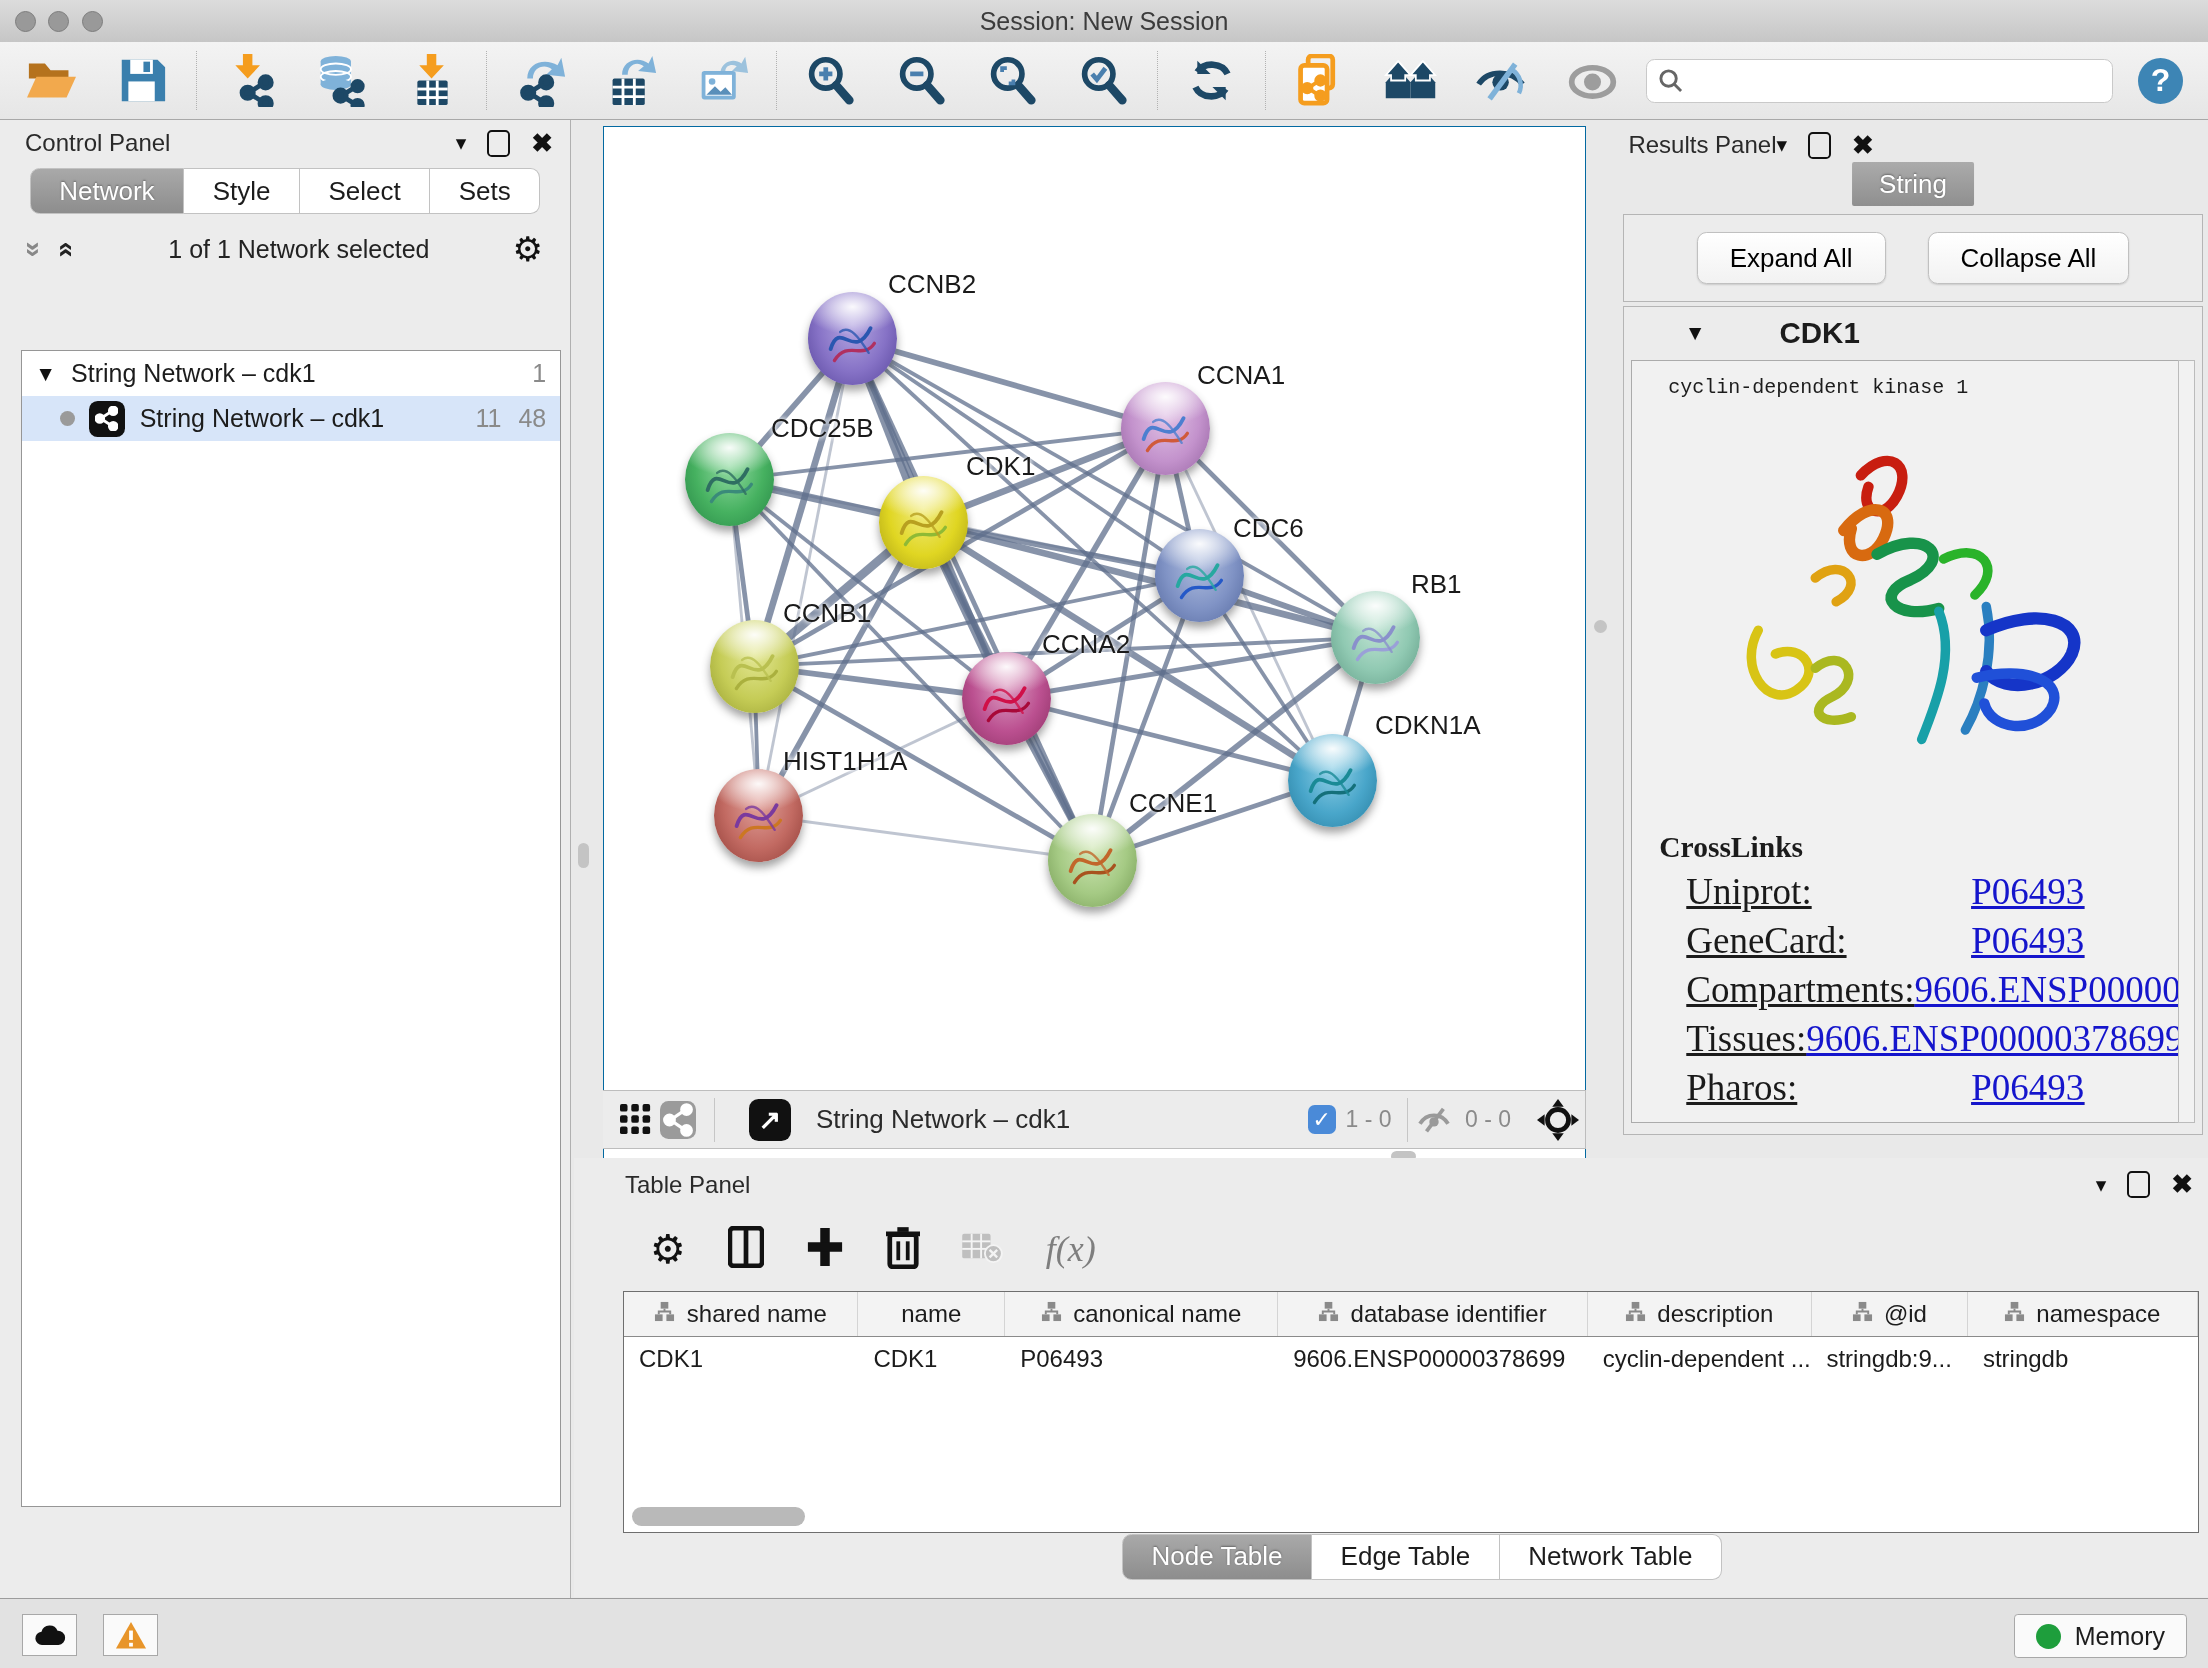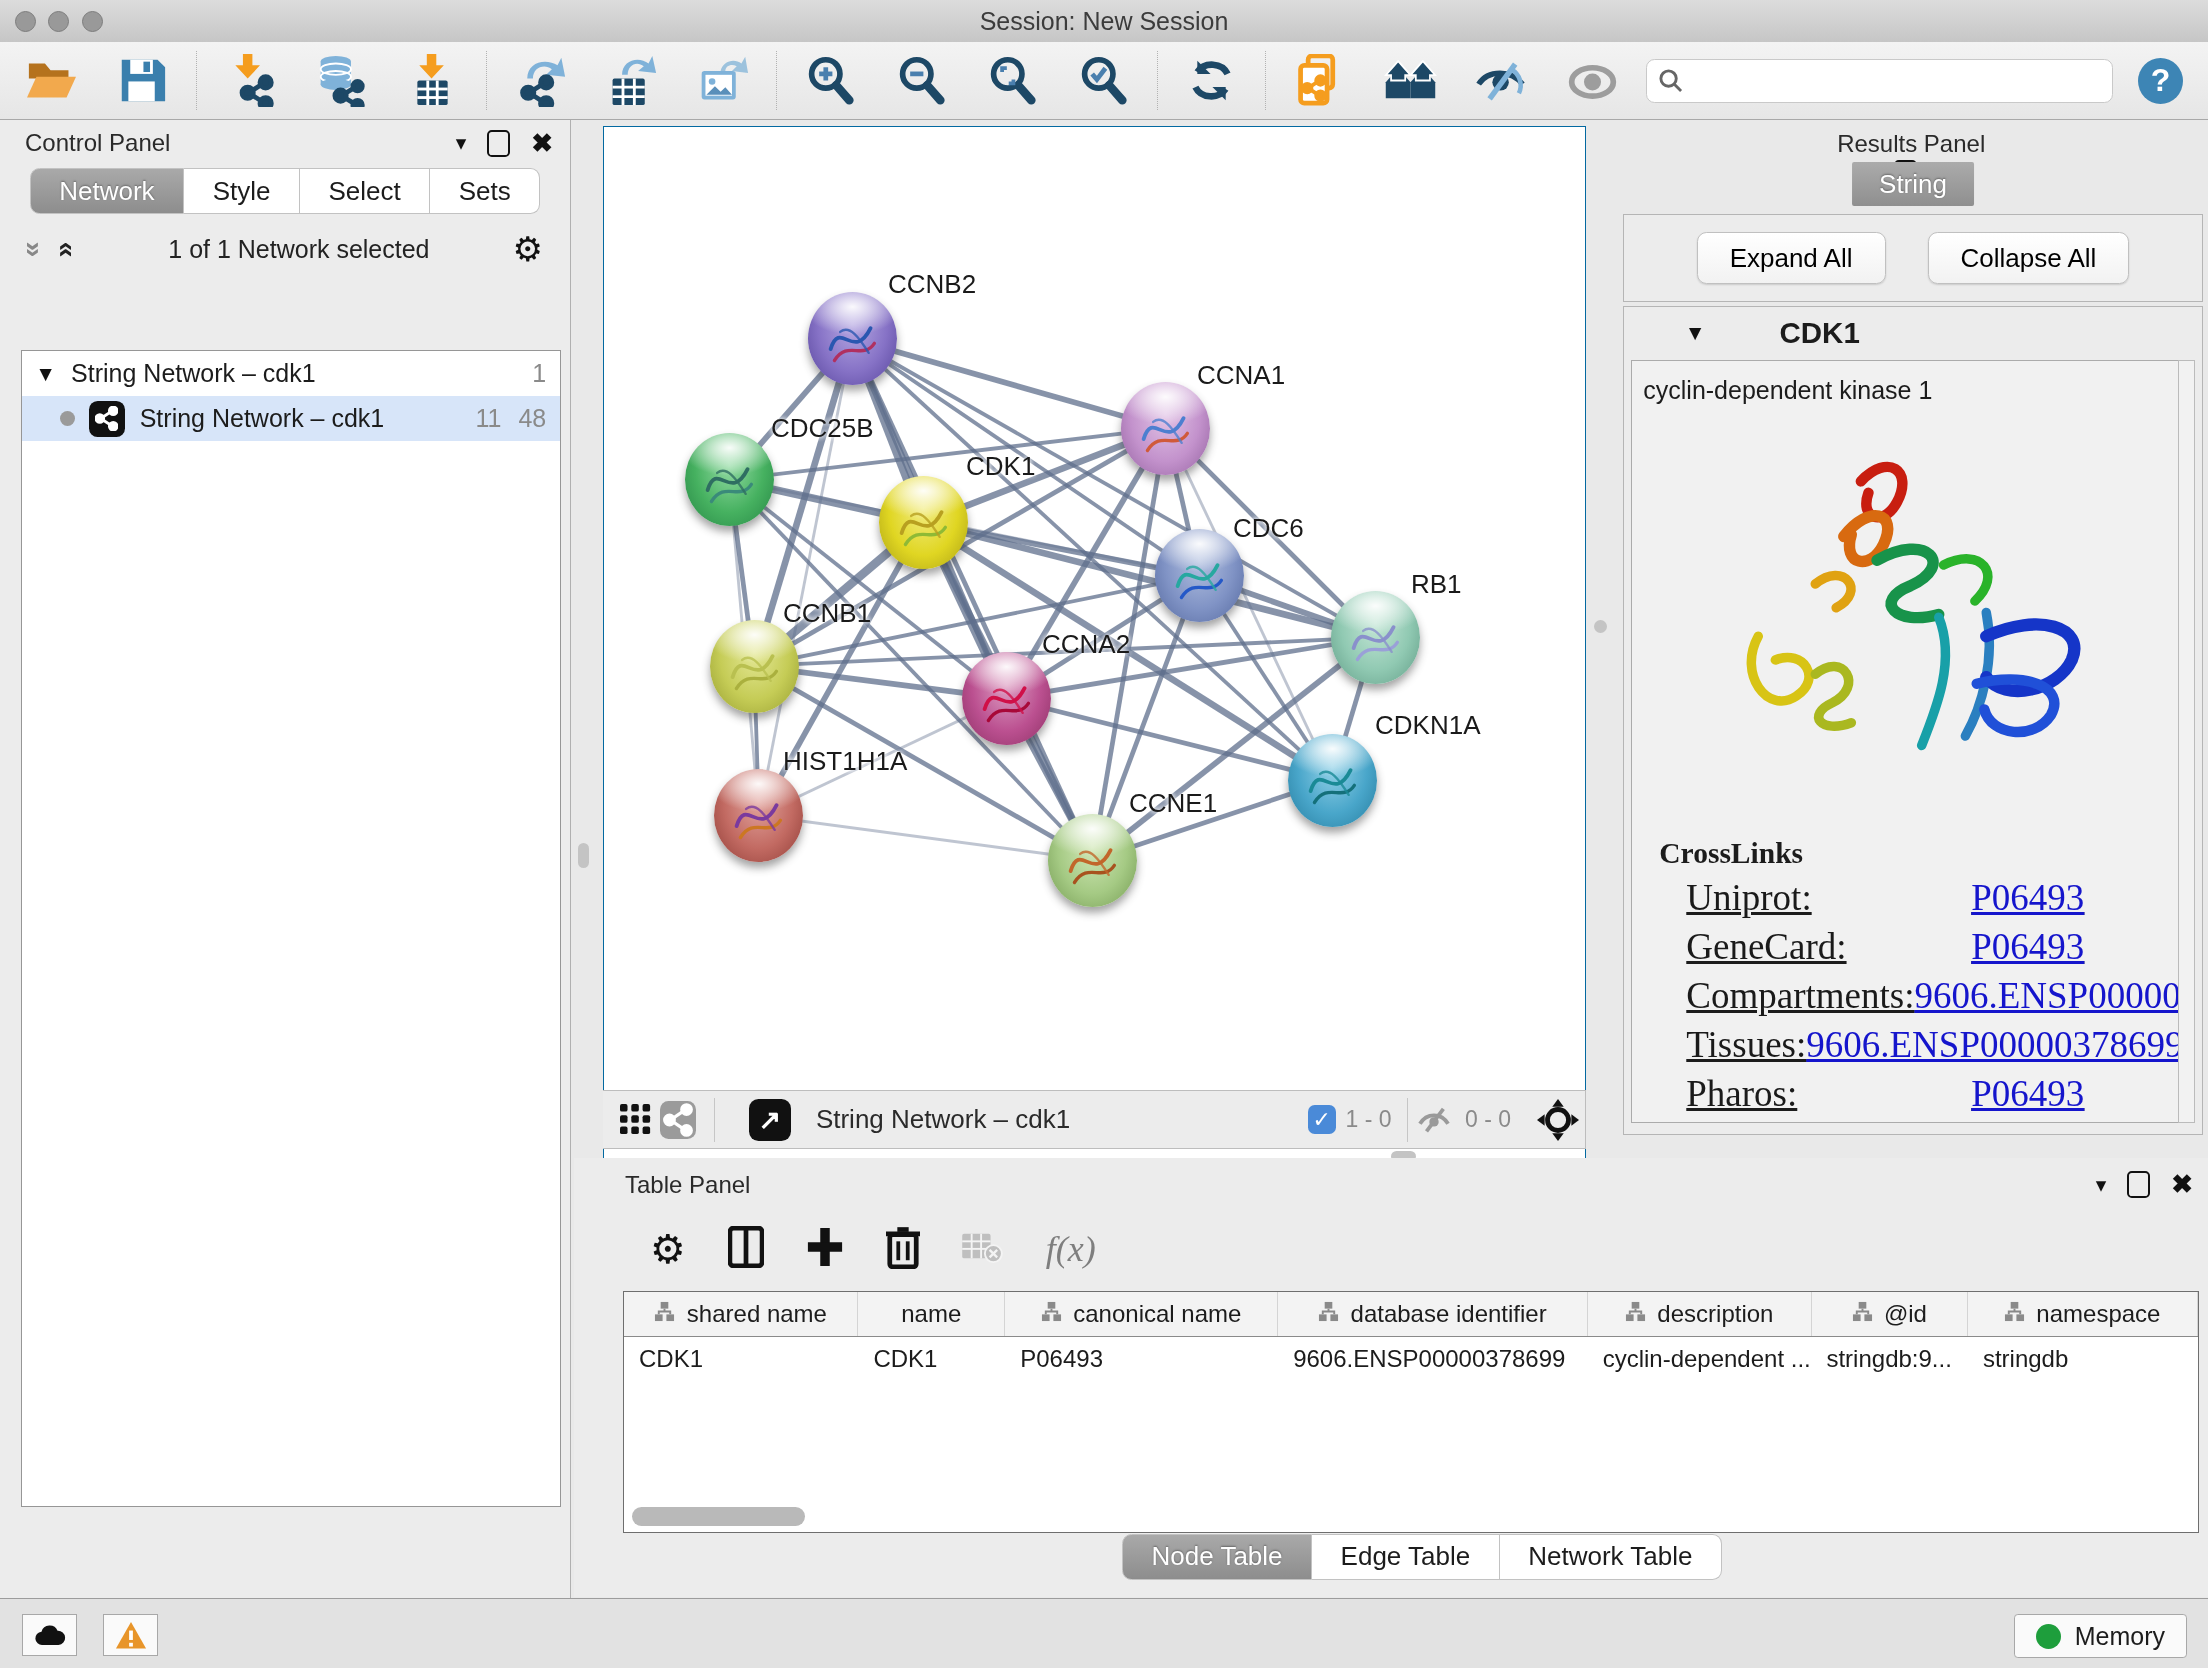--- a/index.html
+++ b/index.html
@@ -59,32 +59,32 @@
   .vsep{height:44px;border-left:1px solid #c6c6c6;margin:0 13.3px;}
   .viewbar .vtitle{font-size:26px;color:#2a2a2a;margin-left:25px;flex:1;}
   .counts{font-size:23px;color:#8a8a8a;margin:0 9.5px;}
   .checkbox{width:28.5px;height:28.5px;background:#4a8ad8;border-radius:6.7px;color:#fff;font-size:22px;display:flex;align-items:center;justify-content:center;margin-left:7.6px;}
   .extlink{width:42px;height:42px;background:#111;border-radius:9.5px;color:#fff;font-size:27px;font-weight:bold;
     display:flex;align-items:center;justify-content:center;margin-left:21px;}
   
   .knob{position:absolute;background:#c4c4c4;border-radius:7.6px;}
   
   .results{position:absolute;left:1617px;top:120px;width:592px;height:1039px;}
-  .results .phead{display:flex;align-items:center;padding:9.5px 15px 1.9px 11.4px;flex-direction:column;}
+  .results .phead{display:flex;align-items:center;padding:9.5px 15px 1.9px 11.4px;}
   .stringtab{position:absolute;left:50%;transform:translateX(-50%);top:42px;
     background:linear-gradient(#ababab,#8f8f8f);color:#fff;font-size:26px;padding:6.7px 27px;border-radius:2px;
     text-shadow:0 -1px 1.9px #666;z-index:3;cursor:pointer;}
   .rbox1{position:absolute;left:5.7px;right:5.7px;top:94px;height:88px;border:1.9px solid #b5b5b5;background:#ececec;
     display:flex;align-items:center;justify-content:center;gap:42px;box-sizing:border-box;}
   .rbtn{background:linear-gradient(#ffffff,#f2f2f2);border:1px solid #c0c0c0;border-radius:9.5px;font-size:26px;padding:9.5px 32px;cursor:pointer;box-shadow:0 1px 1.9px rgba(0,0,0,.15);}
   .rbox2{position:absolute;left:5.7px;right:5.7px;top:186px;height:829px;border:1.9px solid #b5b5b5;background:#ececec;box-sizing:border-box;}
   .cdk1head{display:flex;align-items:center;height:51px;padding-left:61px;gap:74px;}
   .cdk1head .nm{font-size:29.5px;font-weight:bold;}
   .rinner{position:absolute;left:7.6px;right:23px;top:53px;bottom:11.4px;background:#f1f1f1;border:1px solid #ababab;overflow:hidden;}
-  .rdesc{font-size:25px;margin:15px 0 0 11px;}
+  .rdesc{font-size:20px;margin:15px 0 0 36px;font-family:Liberation Mono, monospace;}
   .ribbon{display:block;margin:27px auto 0;}
   .clx{font-family:"Liberation Serif",serif;margin:25px 0 0 27px;}
   .clx .clt{font-size:29.5px;font-weight:bold;}
   .clrow{display:flex;margin-top:6px;font-size:37px;text-decoration:underline;}
   .clrow .cll{width:285px;padding-left:27px;color:#1a1a1a;}
   .clrow a{color:#1515cc;text-decoration:underline;cursor:pointer;}
   .vscroll{position:absolute;right:7.6px;top:53px;bottom:11.4px;width:15px;background:#f2f2f2;border:1px solid #bbb;}
   
   .tablepanel{position:absolute;left:574px;top:1158px;right:0;height:439px;background:#ececec;}
   .tablepanel .phead{display:flex;align-items:center;justify-content:space-between;padding:11.4px 15px 0 51px;}

